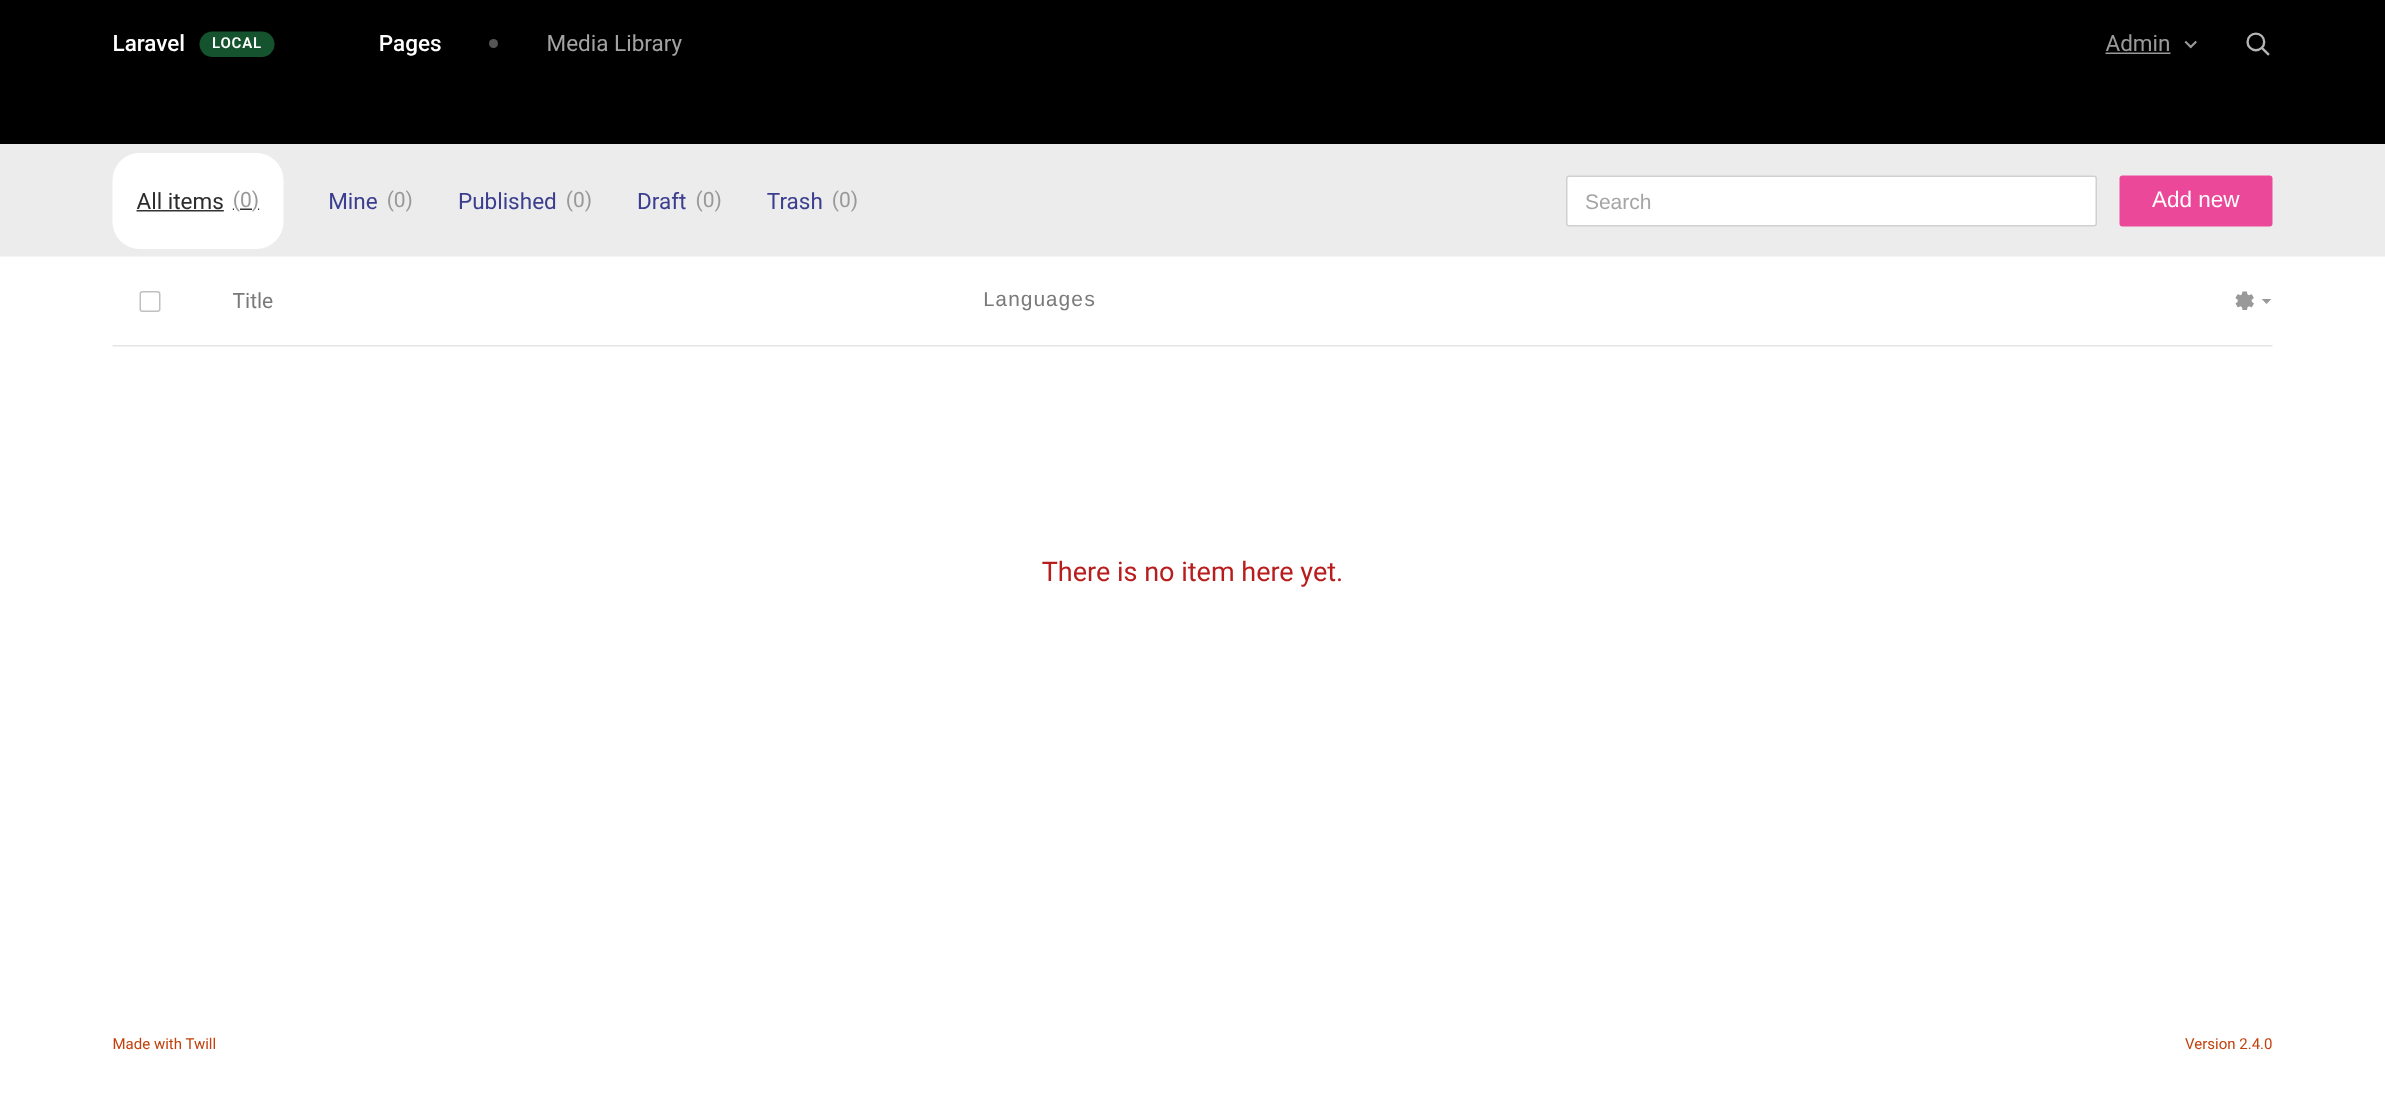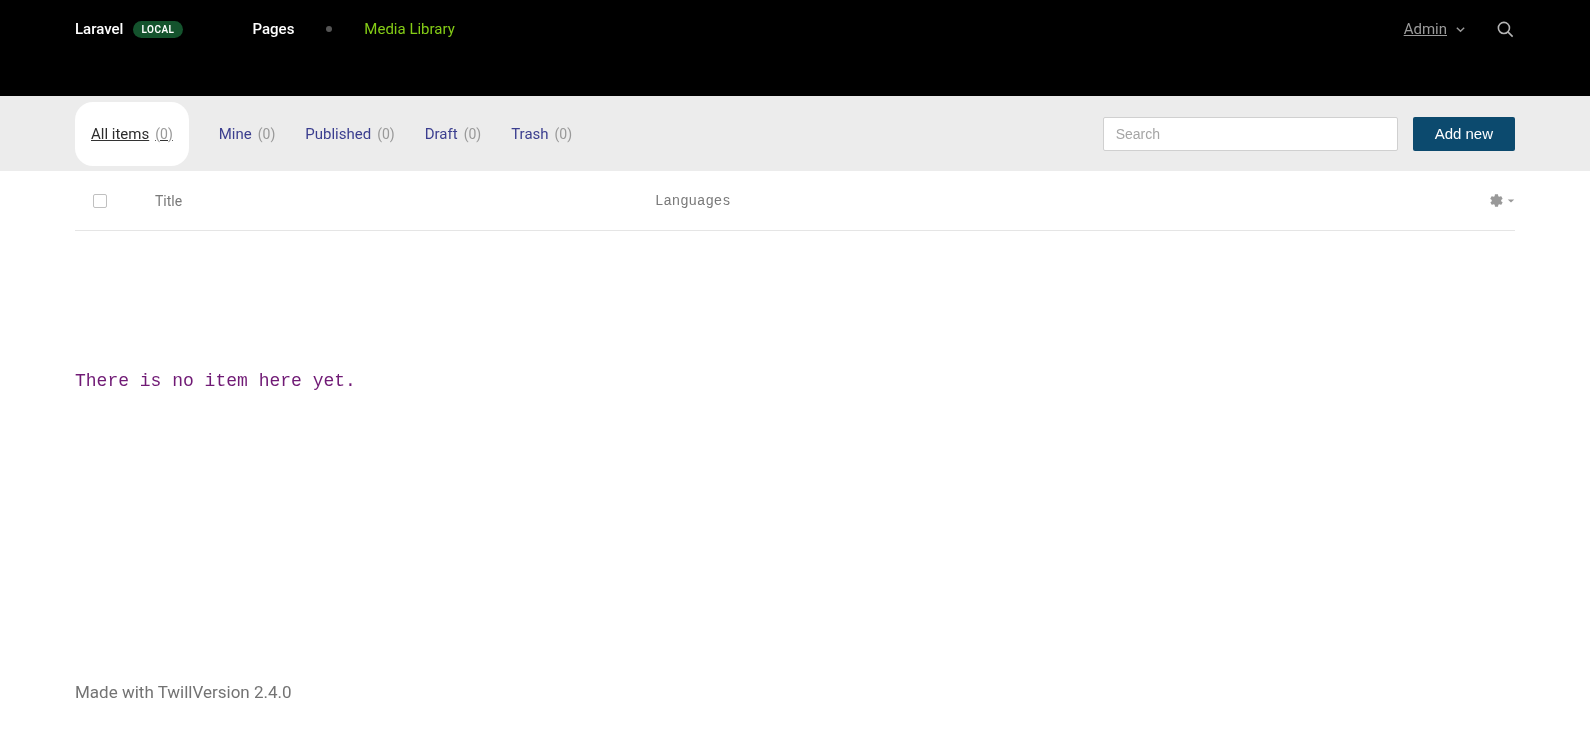--- a/index.html
+++ b/index.html
@@ -47,21 +47,21 @@
   padding: 3px 8px;
   border-radius: 10px;
 }
 .nav {
   display: flex;
   align-items: center;
   margin-left: 70px;
   gap: 0;
 }
 .nav-item {
-  color: #84cc16;
+  color: #a3a3a3;
   font-size: 15px;
   font-weight: 400;
   cursor: pointer;
   text-decoration: none;
 }
 .nav-item.active {
   color: #fff;
   font-weight: 500;
 }
 .nav-sep {
@@ -136,34 +136,34 @@
   color: #999;
   font-size: 14px;
 }
 .filter-right {
   margin-left: auto;
   display: flex;
   align-items: center;
   gap: 15px;
 }
 .search-input {
-  width: 295px;
+  width: 354px;
   height: 34px;
   border: 1px solid #d0d0d0;
   border-radius: 2px;
   padding: 0 12px;
   font-size: 14px;
   background: #fff;
   color: #333;
 }
 .search-input::placeholder {
   color: #a5a5a5;
 }
 .add-btn {
-  background: #0c4a6e;
+  background: #ec4899;
   color: #fff;
   border: none;
   height: 34px;
   padding: 0 22px;
   font-size: 15px;
   border-radius: 2px;
   cursor: pointer;
 }
 .content {
   padding: 0 75px;
@@ -207,33 +207,34 @@
 }
 .col-gear svg {
   width: 15px;
   height: 15px;
 }
 .col-gear .caret {
   width: 8px;
   height: 8px;
 }
 .empty-msg {
-  color: #701a75;
+  text-align: center;
+  color: #b91c1c;
   font-size: 18px;
   margin-top: 140px;
-  font-family: Liberation Mono, monospace;
 }
 .footer {
   position: absolute;
   bottom: 35px;
   left: 75px;
   right: 75px;
   display: flex;
-  font-size: 17px;
-  color: #737373;
+  justify-content: space-between;
+  font-size: 10px;
+  color: #c2410c;
 }
 </style>
 </head>
 <body>
 
 <div class="header">
   <div class="header-inner">
     <div class="brand">
       <span class="brand-name">Laravel</span>
       <span class="env-badge">LOCAL</span>

